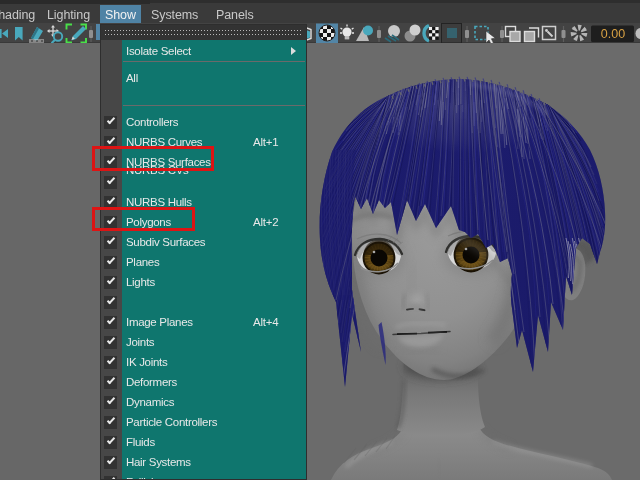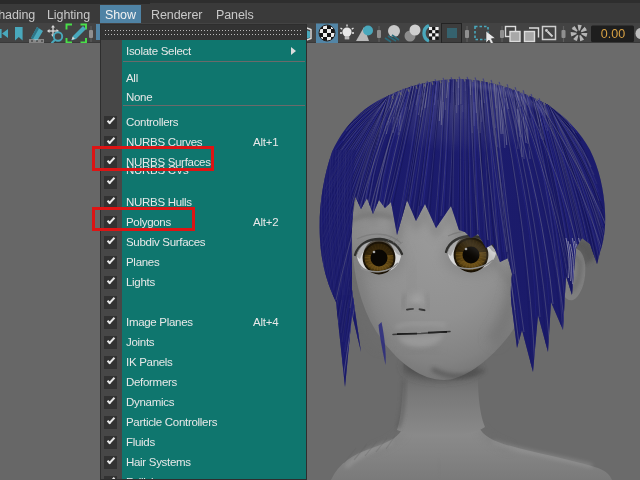--- a/index.html
+++ b/index.html
@@ -649,21 +649,21 @@
 <path d="M381.5,322 C384,334 386.5,352 385.5,365 C383,353 379.5,336 378.5,325 Z" fill="#26267e" opacity="0.8"></path>
 </svg>
 <div style="position:absolute;left:0;top:0;width:640px;height:23px;background:#3a3a3a"></div>
 <div style="position:absolute;left:0;top:0;width:640px;height:3px;background:#2e2e2e"></div>
 <div style="position:absolute;left:0;top:0;width:150px;height:4px;background:#2a2a2a"></div>
 <div style="position:absolute;left:100px;top:5px;width:41px;height:18px;background:#4f83a5"></div>
 <div style="position:absolute;left:0;top:6px;height:18px;line-height:18px;font-size:12.5px;letter-spacing:-0.1px;color:#c9c9c9">
 <span style="position:absolute;left:-10px">Shading</span>
 <span style="position:absolute;left:47px">Lighting</span>
 <span style="position:absolute;left:105px;color:#f2f2f2">Show</span>
-<span style="position:absolute;left:151px">Renderer</span>
+<span style="position:absolute;left:151px">Systems</span>
 <span style="position:absolute;left:216px">Panels</span>
 </div>
 <div style="position:absolute;left:0;top:23px;width:640px;height:20px;background:#434343;border-bottom:1px solid #393939"></div>
 <svg width="640" height="20" viewBox="0 23 640 20" xmlns="http://www.w3.org/2000/svg" style="position:absolute;left:0;top:23px">
 <path d="M8,29 L2,33.5 L8,38 Z" fill="#49a8bc"></path>
       <rect x="0" y="29" width="1.6" height="9" fill="#49a8bc"></rect>
 <path d="M15,27 h7.6 v13.6 l-3.8,-3.6 -3.8,3.6 Z" fill="#49a8bc"></path>
 <path d="M31,38 L37,27 L43,31 L37,41 Z" fill="#49a8bc"></path>
       <path d="M31,38 L37,27 L39,28.5 L33,39 Z" fill="#2e7486"></path>
 <g stroke="#cfcfcf" stroke-width="1">
@@ -778,21 +778,20 @@
 <div style="position:absolute;left:100px;top:24px;width:207px;height:456px;background:#0f766e;border:1px solid #2e2e2e;box-sizing:border-box;overflow:hidden">
 <div style="position:absolute;left:0;top:15px;width:21px;height:441px;background:#474747"></div>
 <div style="position:absolute;left:0;top:0;width:205px;height:15px;background:#333333"></div>
 <div style="position:absolute;left:4px;top:5px;width:198px;height:1px;background-image:repeating-linear-gradient(90deg,#b9b9b9 0,#b9b9b9 1px,transparent 1px,transparent 3px)"></div>
 <div style="position:absolute;left:4px;top:9px;width:198px;height:1px;background-image:repeating-linear-gradient(90deg,#b9b9b9 0,#b9b9b9 1px,transparent 1px,transparent 3px)"></div>
 <div style="position:absolute;left:22px;top:36px;width:182px;height:1px;background:#6a6a6a"></div>
 <div style="position:absolute;left:22px;top:80px;width:182px;height:1px;background:#6a6a6a"></div>
 <div style="position:absolute;left:25px;top:16.0px;width:170px;height:20px;line-height:20px;font-size:11.5px;letter-spacing:-0.3px;color:#e8e8e8;white-space:nowrap">Isolate Select</div>
 <div style="position:absolute;left:190px;top:22.0px;width:0;height:0;border-left:5px solid #dcdcdc;border-top:4px solid transparent;border-bottom:4px solid transparent"></div>
 <div style="position:absolute;left:25px;top:42.5px;width:170px;height:20px;line-height:20px;font-size:11.5px;letter-spacing:-0.3px;color:#e8e8e8;white-space:nowrap">All</div>
-<div style="position:absolute;left:25px;top:62.3px;width:170px;height:20px;line-height:20px;font-size:11.5px;letter-spacing:-0.3px;color:#e8e8e8;white-space:nowrap">None</div>
 <div style="position:absolute;left:25px;top:87.0px;width:170px;height:20px;line-height:20px;font-size:11.5px;letter-spacing:-0.3px;color:#e8e8e8;white-space:nowrap">Controllers</div>
 <div style="position:absolute;left:3px;top:90.5px;width:13px;height:13px;background:#323232;"></div>
 <div style="position:absolute;left:6px;top:92.5px;width:8px;height:4px;border-left:2px solid #e8e8e8;border-bottom:2px solid #e8e8e8;transform:rotate(-47deg)"></div>
 <div style="position:absolute;left:25px;top:107.0px;width:170px;height:20px;line-height:20px;font-size:11.5px;letter-spacing:-0.3px;color:#e8e8e8;white-space:nowrap">NURBS Curves</div>
 <div style="position:absolute;left:152px;top:107.0px;width:50px;height:20px;line-height:20px;font-size:11.5px;letter-spacing:-0.2px;color:#e8e8e8">Alt+1</div>
 <div style="position:absolute;left:3px;top:110.5px;width:13px;height:13px;background:#323232;"></div>
 <div style="position:absolute;left:6px;top:112.5px;width:8px;height:4px;border-left:2px solid #e8e8e8;border-bottom:2px solid #e8e8e8;transform:rotate(-47deg)"></div>
 <div style="position:absolute;left:25px;top:127.0px;width:170px;height:20px;line-height:20px;font-size:11.5px;letter-spacing:-0.3px;color:#e8e8e8;white-space:nowrap">NURBS Surfaces</div>
 <div style="position:absolute;left:3px;top:130.5px;width:13px;height:13px;background:#323232;"></div>
 <div style="position:absolute;left:6px;top:132.5px;width:8px;height:4px;border-left:2px solid #e8e8e8;border-bottom:2px solid #e8e8e8;transform:rotate(-47deg)"></div>
@@ -817,21 +816,21 @@
 <div style="position:absolute;left:6px;top:252.5px;width:8px;height:4px;border-left:2px solid #e8e8e8;border-bottom:2px solid #e8e8e8;transform:rotate(-47deg)"></div>
 <div style="position:absolute;left:3px;top:270.5px;width:13px;height:13px;background:#323232;"></div>
 <div style="position:absolute;left:6px;top:272.5px;width:8px;height:4px;border-left:2px solid #e8e8e8;border-bottom:2px solid #e8e8e8;transform:rotate(-47deg)"></div>
 <div style="position:absolute;left:25px;top:287.0px;width:170px;height:20px;line-height:20px;font-size:11.5px;letter-spacing:-0.3px;color:#e8e8e8;white-space:nowrap">Image Planes</div>
 <div style="position:absolute;left:152px;top:287.0px;width:50px;height:20px;line-height:20px;font-size:11.5px;letter-spacing:-0.2px;color:#e8e8e8">Alt+4</div>
 <div style="position:absolute;left:3px;top:290.5px;width:13px;height:13px;background:#323232;"></div>
 <div style="position:absolute;left:6px;top:292.5px;width:8px;height:4px;border-left:2px solid #e8e8e8;border-bottom:2px solid #e8e8e8;transform:rotate(-47deg)"></div>
 <div style="position:absolute;left:25px;top:307.0px;width:170px;height:20px;line-height:20px;font-size:11.5px;letter-spacing:-0.3px;color:#e8e8e8;white-space:nowrap">Joints</div>
 <div style="position:absolute;left:3px;top:310.5px;width:13px;height:13px;background:#323232;"></div>
 <div style="position:absolute;left:6px;top:312.5px;width:8px;height:4px;border-left:2px solid #e8e8e8;border-bottom:2px solid #e8e8e8;transform:rotate(-47deg)"></div>
-<div style="position:absolute;left:25px;top:327.0px;width:170px;height:20px;line-height:20px;font-size:11.5px;letter-spacing:-0.3px;color:#e8e8e8;white-space:nowrap">IK Panels</div>
+<div style="position:absolute;left:25px;top:327.0px;width:170px;height:20px;line-height:20px;font-size:11.5px;letter-spacing:-0.3px;color:#e8e8e8;white-space:nowrap">IK Joints</div>
 <div style="position:absolute;left:3px;top:330.5px;width:13px;height:13px;background:#323232;"></div>
 <div style="position:absolute;left:6px;top:332.5px;width:8px;height:4px;border-left:2px solid #e8e8e8;border-bottom:2px solid #e8e8e8;transform:rotate(-47deg)"></div>
 <div style="position:absolute;left:25px;top:347.0px;width:170px;height:20px;line-height:20px;font-size:11.5px;letter-spacing:-0.3px;color:#e8e8e8;white-space:nowrap">Deformers</div>
 <div style="position:absolute;left:3px;top:350.5px;width:13px;height:13px;background:#323232;"></div>
 <div style="position:absolute;left:6px;top:352.5px;width:8px;height:4px;border-left:2px solid #e8e8e8;border-bottom:2px solid #e8e8e8;transform:rotate(-47deg)"></div>
 <div style="position:absolute;left:25px;top:367.0px;width:170px;height:20px;line-height:20px;font-size:11.5px;letter-spacing:-0.3px;color:#e8e8e8;white-space:nowrap">Dynamics</div>
 <div style="position:absolute;left:3px;top:370.5px;width:13px;height:13px;background:#323232;"></div>
 <div style="position:absolute;left:6px;top:372.5px;width:8px;height:4px;border-left:2px solid #e8e8e8;border-bottom:2px solid #e8e8e8;transform:rotate(-47deg)"></div>
 <div style="position:absolute;left:25px;top:387.0px;width:170px;height:20px;line-height:20px;font-size:11.5px;letter-spacing:-0.3px;color:#e8e8e8;white-space:nowrap">Particle Controllers</div>
 <div style="position:absolute;left:3px;top:390.5px;width:13px;height:13px;background:#323232;"></div>

